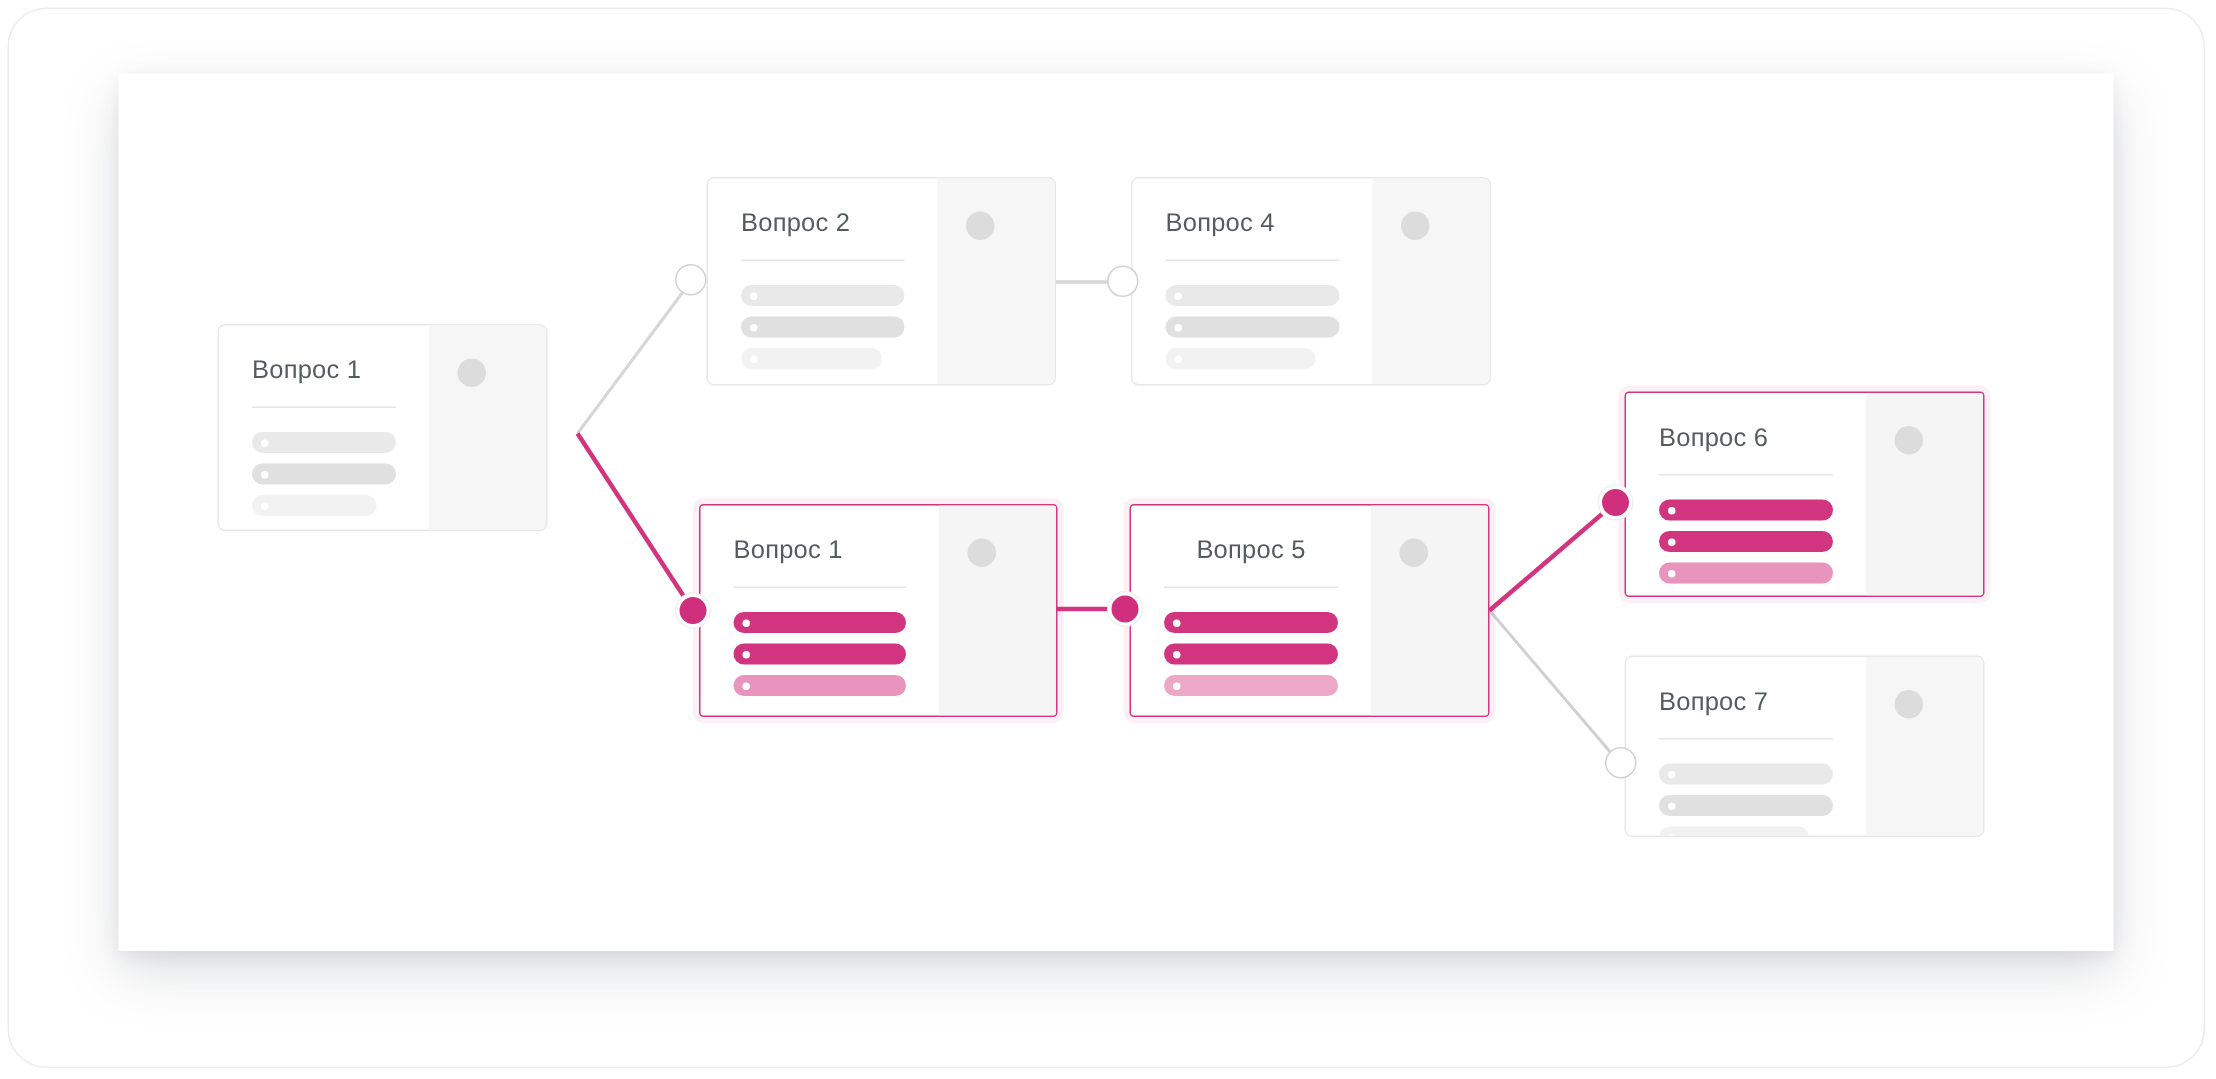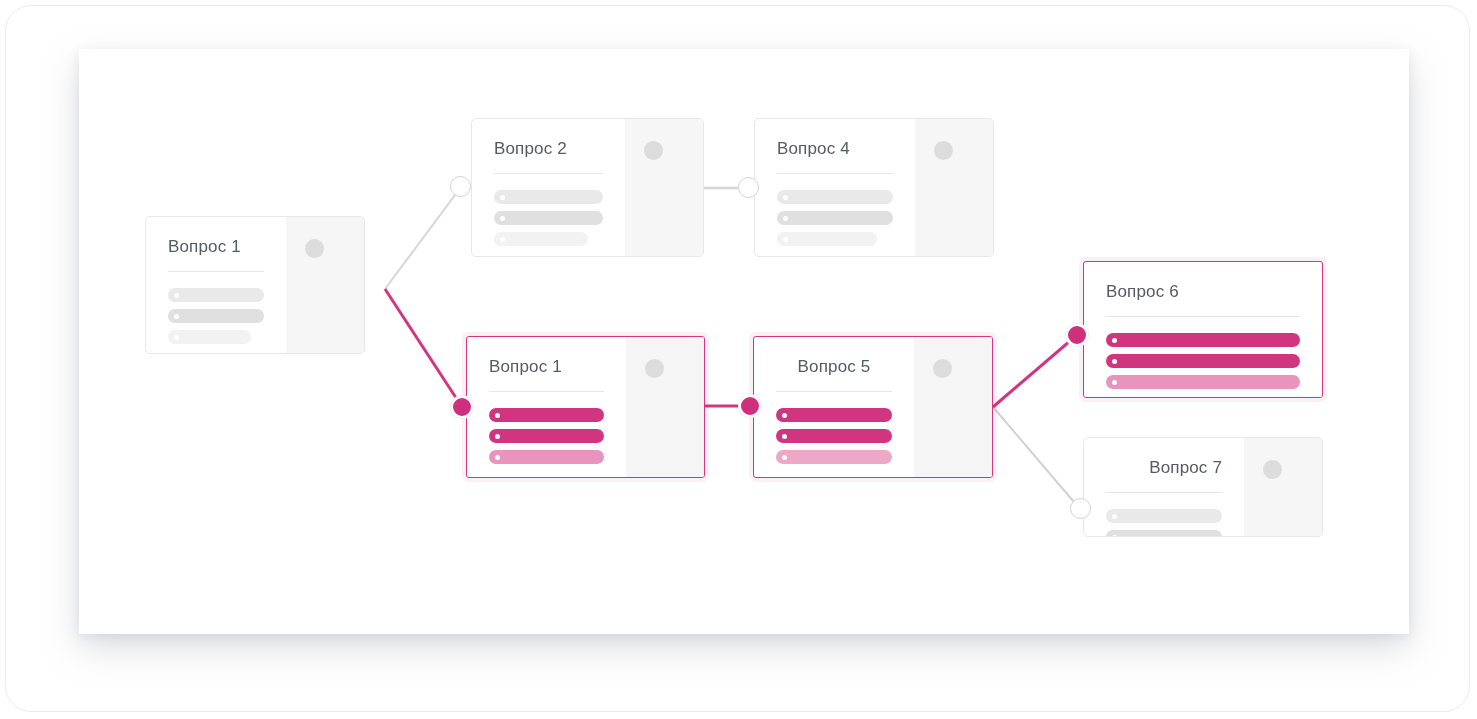--- a/index.html
+++ b/index.html
@@ -240,36 +240,36 @@
       <div class="bar p1"></div>
       <div class="bar p2"></div>
       <div class="bar p3b"></div>
     </div>
   </div>
   <div class="node-side">
     <div class="side-dot"></div>
   </div>
 </div>
 
-<div class="node active" style="left:1083px; top:261px; width:240px; height:137px;flex-direction:column;">
+<div class="node active" style="left:1083px; top:261px; width:240px; height:137px;">
   <div class="node-main">
     <div class="node-title">Вопрос 6</div>
     <div class="node-rule"></div>
     <div class="bars">
       <div class="bar p1"></div>
       <div class="bar p2"></div>
       <div class="bar p3"></div>
     </div>
   </div>
   <div class="node-side">
     <div class="side-dot"></div>
   </div>
 </div>
 
-<div class="node plain" style="left:1083px; top:437px; width:240px; height:100px;text-align:right;">
+<div class="node plain" style="left:1083px; top:437px; width:240px; height:121px;">
   <div class="node-main">
     <div class="node-title">Вопрос 7</div>
     <div class="node-rule"></div>
     <div class="bars">
       <div class="bar g1"></div>
       <div class="bar g2"></div>
       <div class="bar g3"></div>
     </div>
   </div>
   <div class="node-side">

